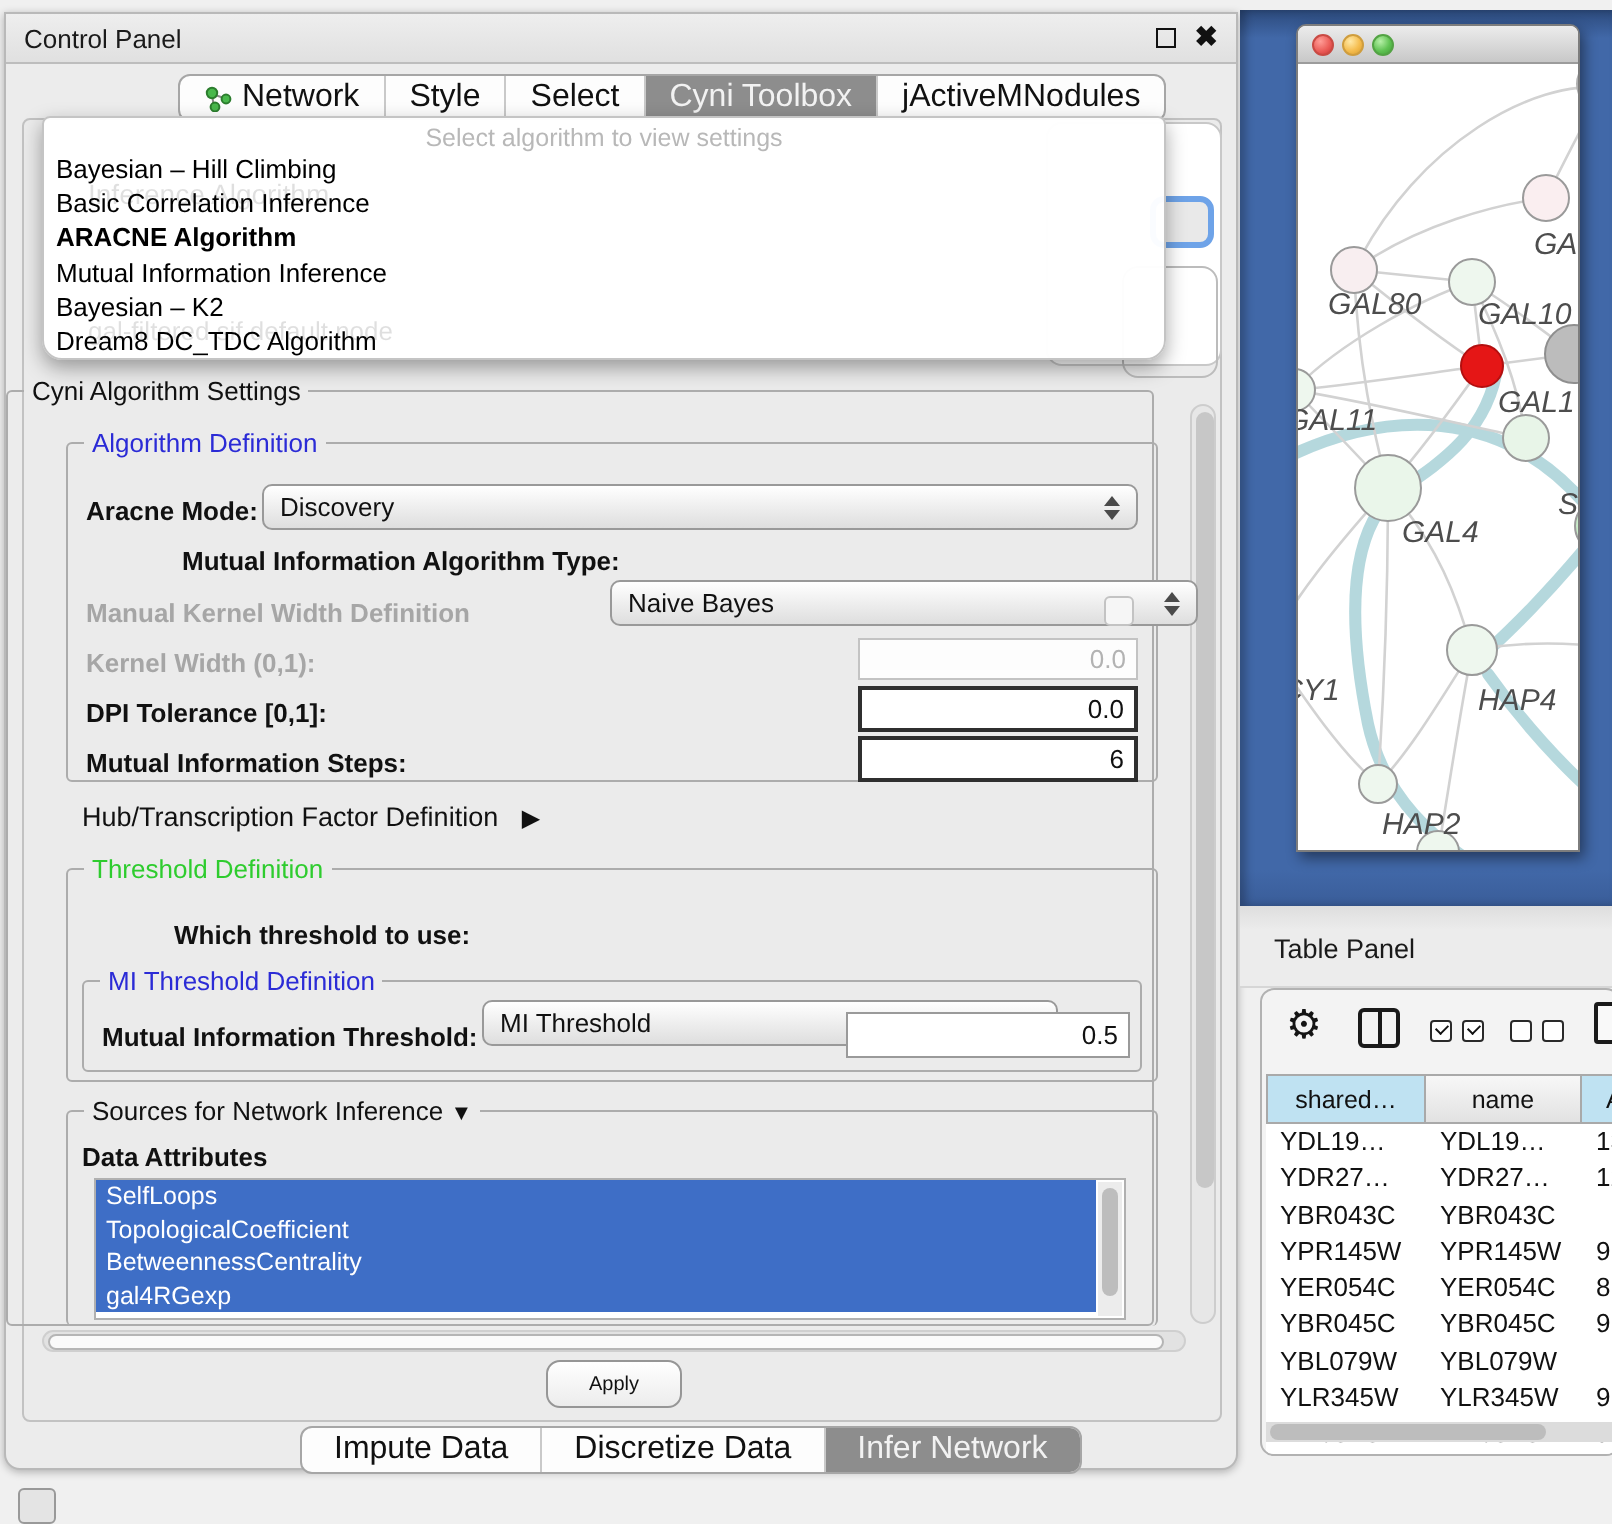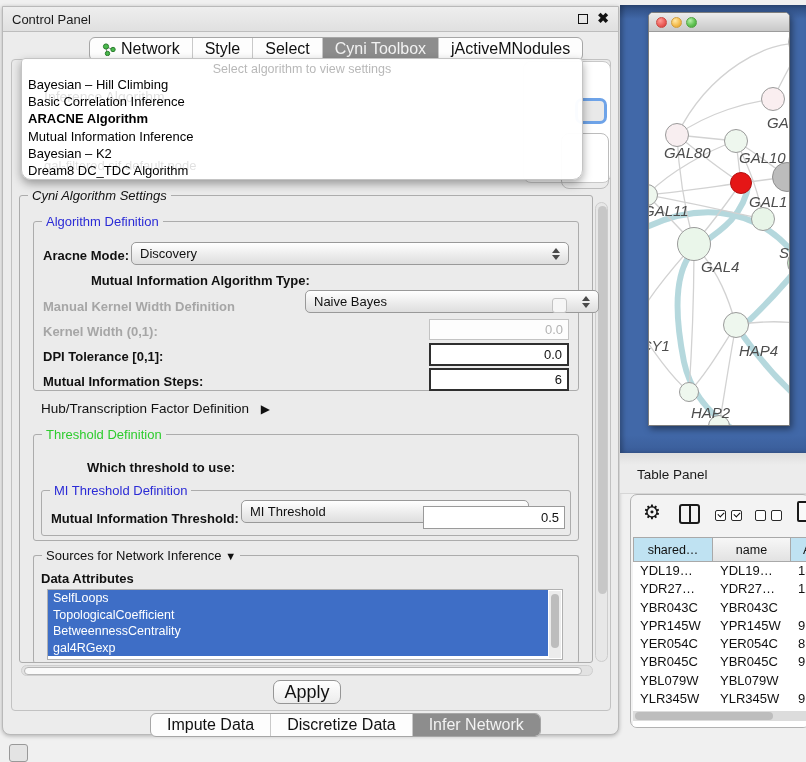--- a/index.html
+++ b/index.html
@@ -103,21 +103,21 @@
 
   .vscroll { left:592px; top:195px; width:13px; height:460px; background:#e7e7e7; border:1px solid #cdcdcd; border-radius:7px; }
   .vthumb  { position:absolute; left:1.5px; top:3px; width:9px; height:388px; background:#c7c7c7; border-radius:5px; }
   .hscroll { left:18px; top:658px; width:572px; height:11px; background:#e2e2e2; border-radius:6px; border:1px solid #cfcfcf; }
   .hthumb  { position:absolute; left:2px; top:1px; width:558px; height:8px; background:#fafafa; border:1px solid #b5b5b5; border-radius:4px; }
 
   .apply-btn {
     left:270px; top:673px; width:68px; height:24px;
     background:linear-gradient(#ffffff,#ececec);
     border:1px solid #969696; border-radius:7px;
-    font-size:18px; display:flex; align-items:center; justify-content:center; color:#111;
+    font-size:10px; display:flex; align-items:center; justify-content:center; color:#111;
   }
 
   
   .bottom-tabs { left:147px; top:706px; }
 
   
   .mini-btn { left:9px; top:744px; width:19px; height:18px; background:#e4e4e4; border:1px solid #999; border-radius:3px; }
 
   
   .desktop {
@@ -219,21 +219,21 @@
     <div class="ghost" style="left:22px;top:99px;font-size:13px;">gal-filtered sif default node</div>
     <div class="popup-placeholder">Select algorithm to view settings</div>
     <div class="popup-item">Bayesian – Hill Climbing</div>
     <div class="popup-item">Basic Correlation Inference</div>
     <div class="popup-item bold">ARACNE Algorithm</div>
     <div class="popup-item">Mutual Information Inference</div>
     <div class="popup-item">Bayesian – K2</div>
     <div class="popup-item">Dream8 DC_TDC Algorithm</div>
   </div>
 
-  <div class="abs groupbox" style="left:16px;top:188px;width:574px;height:468px;font-style:italic;">
+  <div class="abs groupbox" style="left:0;top:188px;width:574px;height:468px;">
     <span class="grouptitle" style="color:#111;">Cyni Algorithm Settings</span>
   </div>
 
   <div class="abs vscroll">
     <div class="vthumb"></div>
   </div>
 
   <div class="abs groupbox" style="left:30px;top:214px;width:546px;height:170px;">
     <span class="grouptitle" style="color:#2b2bd6;">Algorithm Definition</span>
   </div>

